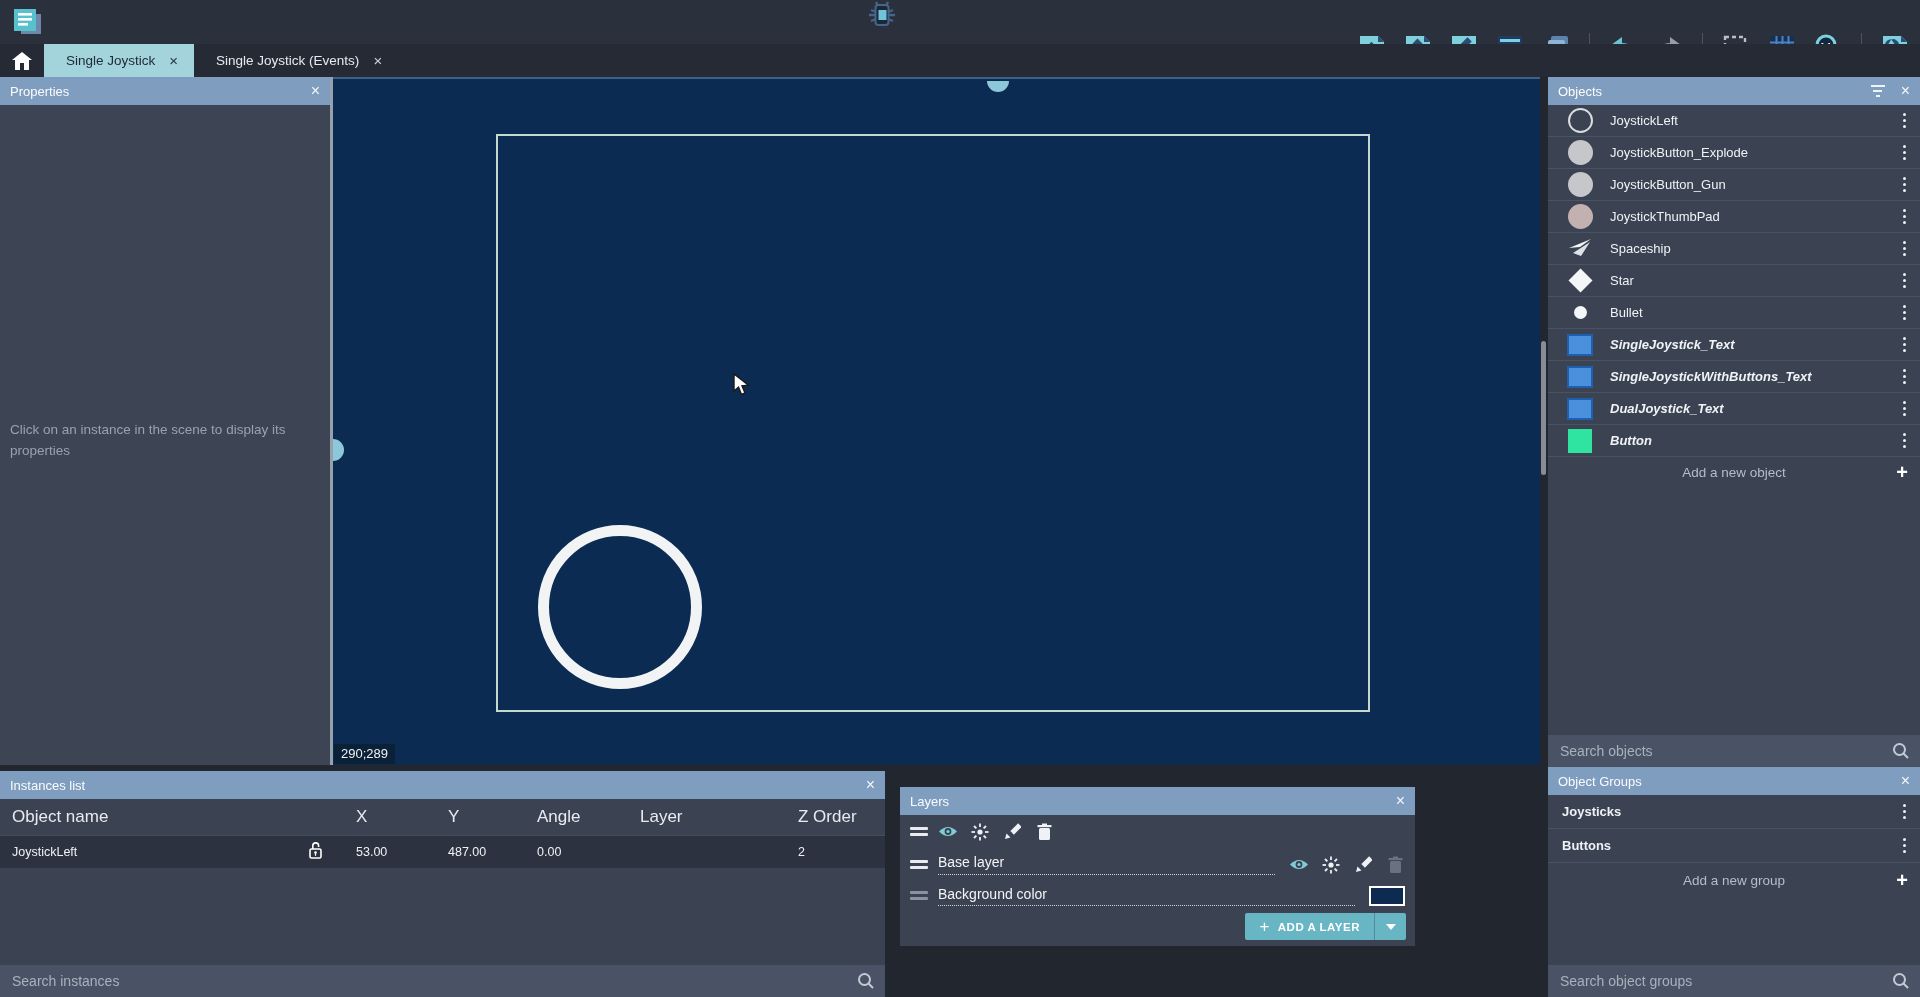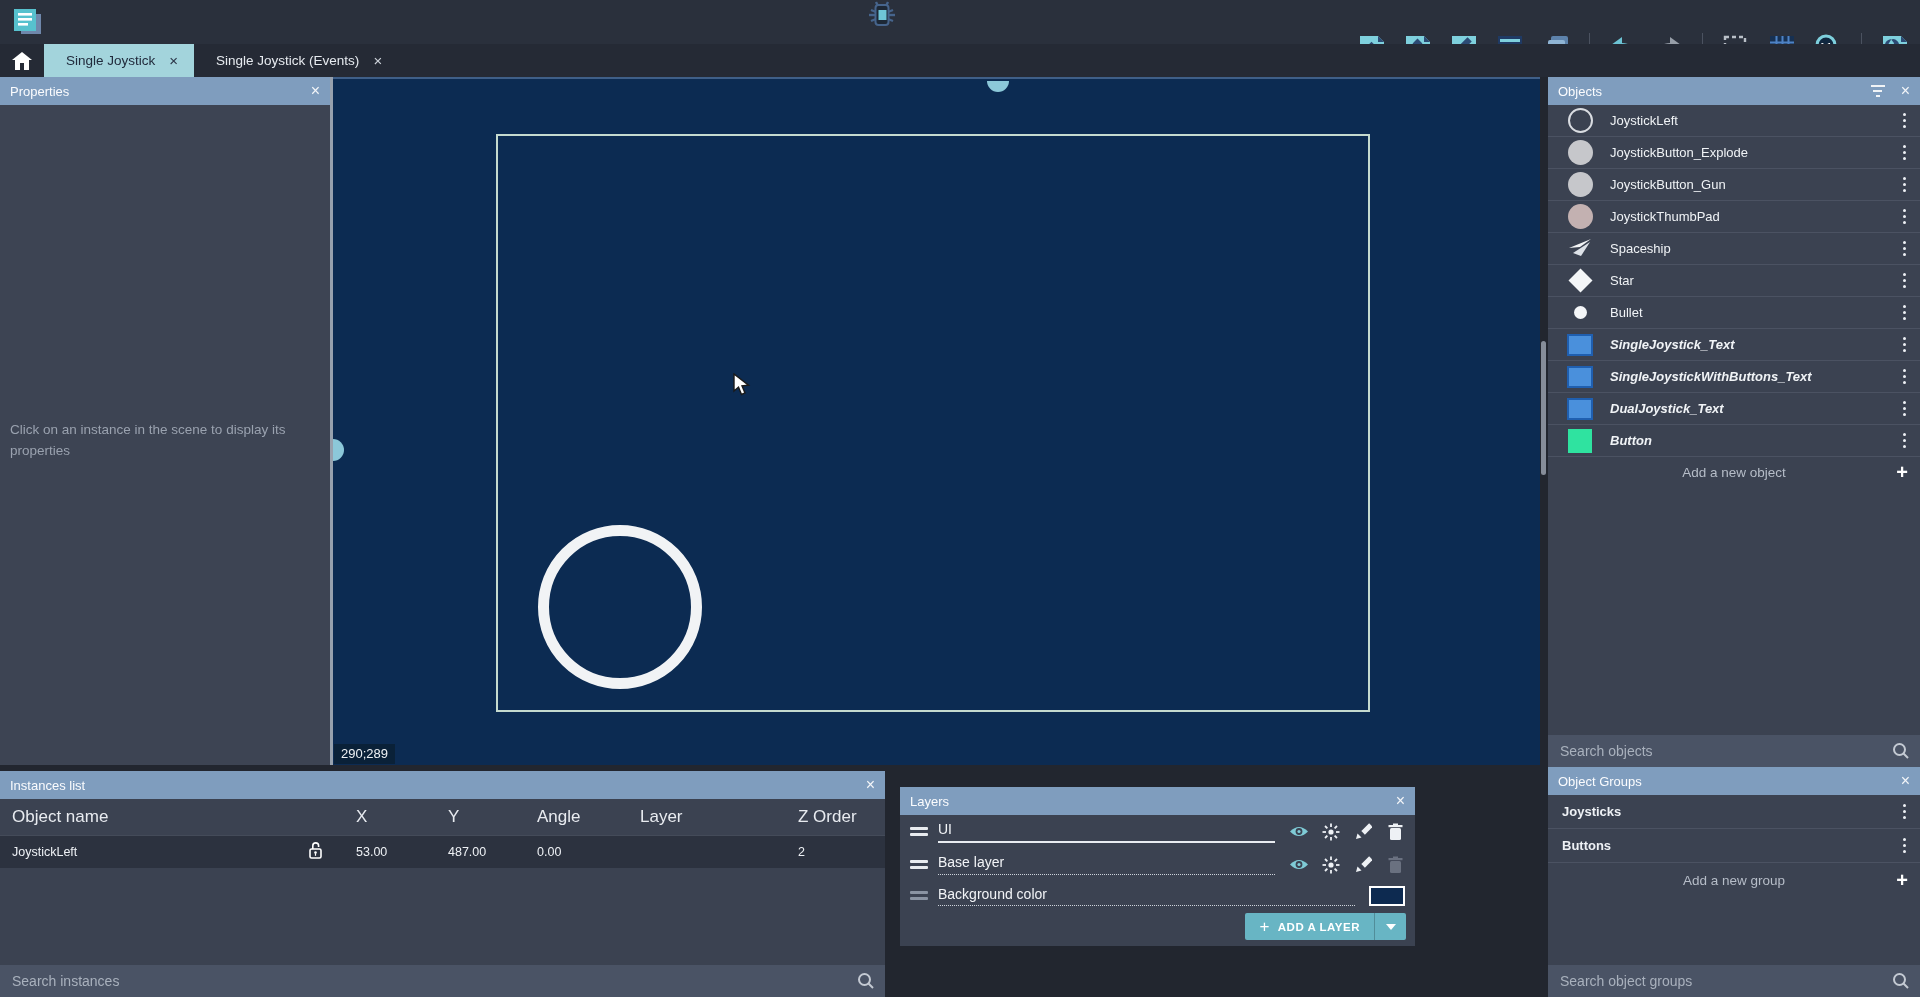--- a/index.html
+++ b/index.html
@@ -537,21 +537,20 @@
     <div class="ph-actions">
         <span class="ph-x">×</span>
       </div>
   </div>
 
     <div class="layer-row">
       <span class="drag-handle">
         <i></i>
         <i></i>
       </span>
-      <span class="layer-name u-solid">UI</span>
       <span class="layer-icons">
         <span class="lic">
           <svg width="20" height="15" viewBox="0 0 20 15">
             <path d="M1 7.5 Q10 -1.5 19 7.5 Q10 16.5 1 7.5 Z" fill="#7fcbd6"></path>
             <circle cx="10" cy="7.5" r="3.4" fill="#3b4251"></circle>
             <circle cx="10" cy="7.5" r="1.6" fill="#7fcbd6"></circle>
           </svg>
         </span>
         <span class="lic">
           <svg width="18" height="18" viewBox="0 0 18 18">

